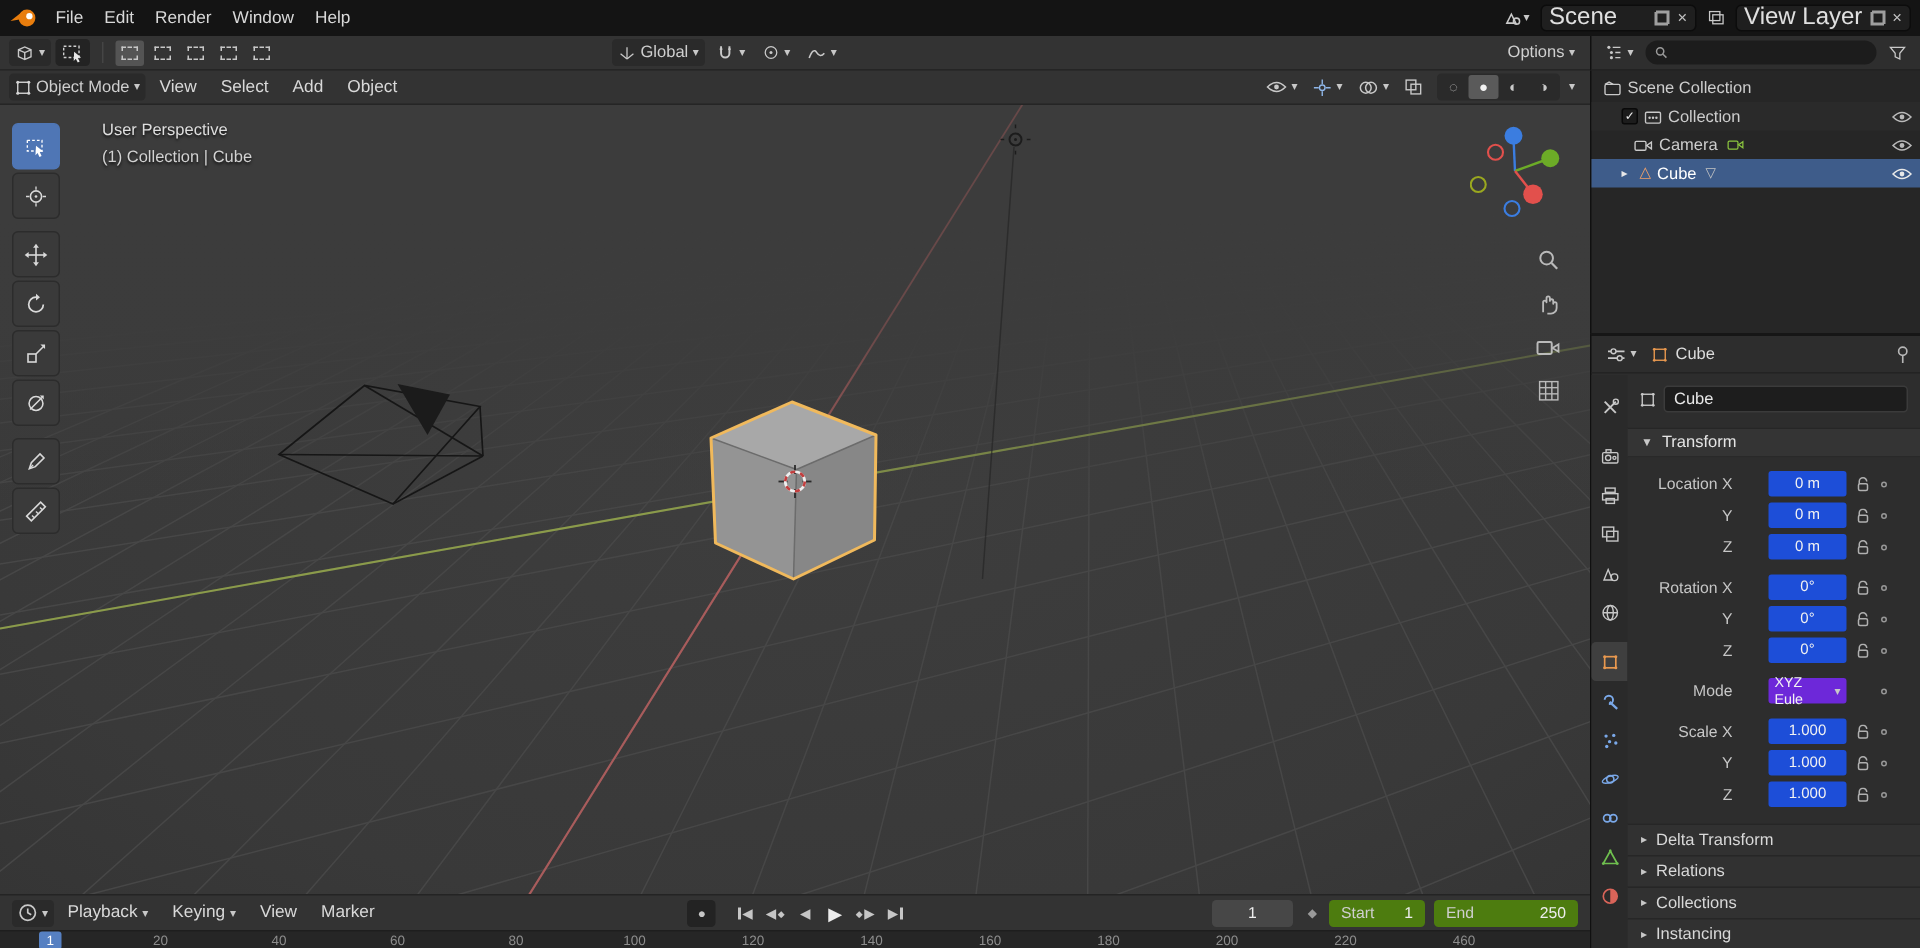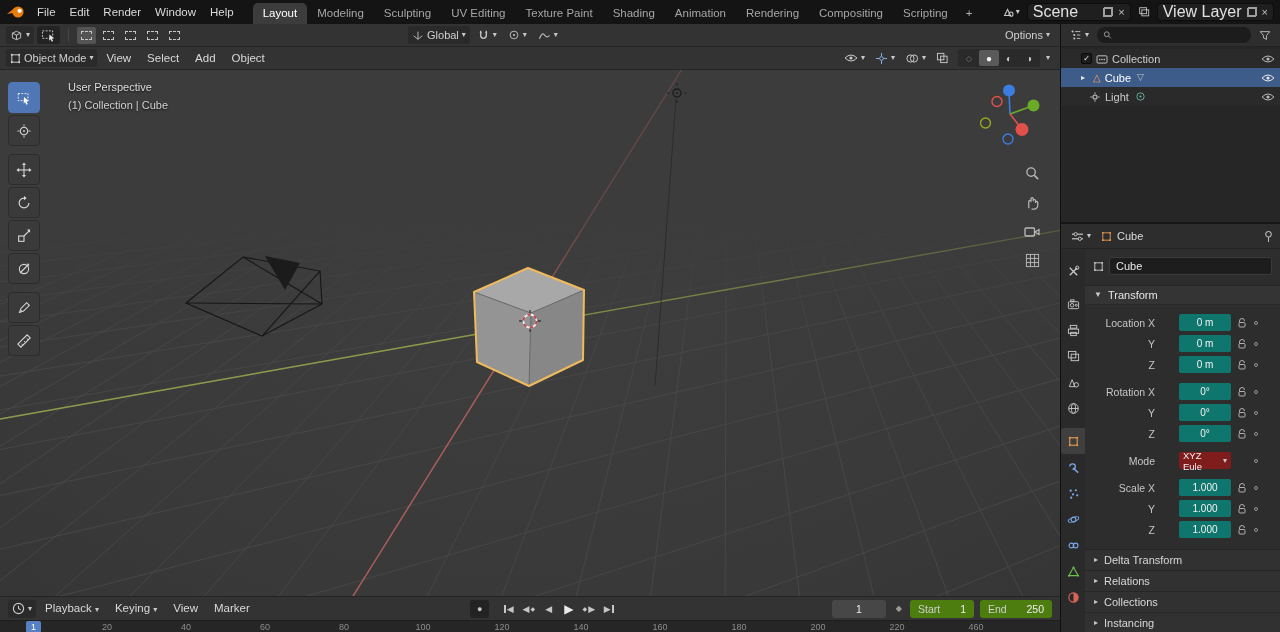--- a/index.html
+++ b/index.html
@@ -72,21 +72,21 @@
     justify-content:center;color:#c6c6c6;font-size:9px;gap:1px}
   .tbtn.play{font-size:12px;color:#ececec}
   .tbtn.chipbg{background:#232323;margin-right:8px}
   .bar{width:2px;height:8px;background:currentColor}
   .tfield{height:18px;background:#4d7c0f;border-radius:3px;display:flex;align-items:center;
     padding:0 8px;color:#ededed;font-size:10.5px;gap:6px}
   .cur-frame{width:54px;justify-content:center;background:#474747;margin-right:8px}
   .range-field .lbl{color:#cfcfcf}
   .range-field .val{margin-left:auto}
   .start-field{width:64px;margin-right:4px}
-  .end-field{width:72px}
+  .end-field{width:96px}
   .keyico{color:#9a9a9a;font-size:8px;margin:0 6px 0 0}
 
   .ruler{position:absolute;left:0;top:620px;width:1060px;height:12px;background:#262626;border-top:1px solid #1e1e1e}
   .tick{position:absolute;top:0;height:12px;line-height:12px;font-size:9px;color:#8d8d8d;transform:translateX(-50%)}
   .playhead{position:absolute;left:26px;top:0;width:15px;height:12px;background:#5680c2;border-radius:2px;
     color:#fff;font-size:9px;display:flex;align-items:center;justify-content:center}
 
   
   .outliner-header{position:absolute;left:1060px;top:24px;width:220px;height:23px;background:#2e2e2e;
     border-bottom:1px solid #222;border-left:1px solid #101010;display:flex;align-items:center;padding:0 5px;gap:4px}
@@ -117,23 +117,23 @@
   .ptab.gapt{margin-top:7px}
   .pcontent{flex:1;padding:4px 6px 0 6px;background:#2d2d2d;overflow:hidden;position:relative}
   .name-row{display:flex;align-items:center;gap:5px;margin:3px 2px 10px 2px}
   .name-input{flex:1;height:18px;background:#1d1d1d;border:1px solid #3b3b3b;border-radius:3px;
     color:#e8e8e8;padding:0 6px;font-size:11px;font-family:"Liberation Sans",sans-serif;outline:none}
   .panel-header{height:20px;display:flex;align-items:center;gap:6px;color:#e4e4e4;margin:0 -6px;
     padding:0 9px;background:#343434;border-top:1px solid #262626;border-bottom:1px solid #292929}
   .trow{display:flex;align-items:center;height:19px;margin:2px 0}
   .trow.blockgap{margin-top:8px}
   .tlabel{width:88px;text-align:right;padding-right:24px;color:#c6c6c6;font-size:10.5px;white-space:nowrap}
-  .tval{width:52px;height:17px;background:#0f766e;border-radius:2px;color:#f2f2f2;font-size:10px;
+  .tval{width:52px;height:17px;background:#1d4ed8;border-radius:2px;color:#f2f2f2;font-size:10px;
     display:flex;align-items:center;justify-content:center}
-  .tval.dd{justify-content:space-between;padding:0 4px;background:#7f1d1d;font-size:9.5px}
+  .tval.dd{justify-content:space-between;padding:0 4px;background:#6d28d9;font-size:9.5px}
   .lockcell{width:16px;display:flex;justify-content:center;margin-left:3px}
   .adot{width:12px;display:flex;justify-content:center}
   .adot i{width:4px;height:4px;border:1px solid #979797;border-radius:50%}
   .csection{height:21px;display:flex;align-items:center;gap:6px;margin:0 -6px;padding:0 9px;
     background:#313131;border-top:1px solid #262626;color:#d8d8d8}
   .csection.first{margin-top:10px}
 </style>
 </head>
 <body>
 
@@ -146,33 +146,20 @@
         <circle cx="13.6" cy="5.8" r="2.1" fill="#fff"></circle>
         <path d="M1 9 L8 3.5 L7 8 Z" fill="#e87d0d"></path>
       </svg>
     </div>
     <span class="menu-item">File</span>
     <span class="menu-item">Edit</span>
     <span class="menu-item">Render</span>
     <span class="menu-item">Window</span>
     <span class="menu-item">Help</span>
 
-    <div class="tabs">
-      <span class="tab active">Layout</span>
-      <span class="tab">Modeling</span>
-      <span class="tab">Sculpting</span>
-      <span class="tab">UV Editing</span>
-      <span class="tab">Texture Paint</span>
-      <span class="tab">Shading</span>
-      <span class="tab">Animation</span>
-      <span class="tab">Rendering</span>
-      <span class="tab">Compositing</span>
-      <span class="tab">Scripting</span>
-      <span class="tab addtab">+</span>
-    </div>
 
     <div class="top-right">
       <span class="mini-ed">
         <svg width="12" height="12" viewBox="0 0 14 14">
           <polygon points="3,11 6.5,4 10,11" fill="none" stroke="#c9c9c9" stroke-width="1.2"></polygon>
           <circle cx="10.5" cy="9.5" r="2.4" fill="none" stroke="#c9c9c9" stroke-width="1.2"></circle>
         </svg>
         <span class="caret">▾</span>
       </span>
       <div class="chip">
@@ -644,65 +631,70 @@
       <input value="" style="">
     </div>
     <span class="hbtn">
       <svg width="12" height="11" viewBox="0 0 14 12">
         <path d="M1.5 1.5 H12.5 L8.8 6 V10.5 L5.2 8.8 V6 Z" fill="none" stroke="#c9c9c9"></path>
       </svg>
     </span>
   </div>
 
   <div class="outliner">
+    <div class="orow">
+      <svg width="12" height="10" viewBox="0 0 13 11">
+        <rect x="1" y="2.5" width="11" height="7.5" rx="1" fill="none" stroke="#c9c9c9"></rect>
+        <path d="M1 2.5 L4 0.8 L7 2.5" fill="none" stroke="#c9c9c9"></path>
+      </svg>
+      <span>Scene Collection</span>
+      <span class="spacer"></span>
+    </div>
     <div class="orow alt indent1">
       <span class="checkbox">✓</span>
       <svg width="12" height="10" viewBox="0 0 13 11">
         <rect x="1" y="2" width="11" height="8" rx="1" fill="none" stroke="#c9c9c9"></rect>
         <circle cx="4" cy="6" r="0.9" fill="#c9c9c9"></circle>
           <circle cx="6.5" cy="6" r="0.9" fill="#c9c9c9"></circle>
           <circle cx="9" cy="6" r="0.9" fill="#c9c9c9"></circle>
       </svg>
       <span>Collection</span>
+      <span class="spacer"></span>
+      <svg width="14" height="10" viewBox="0 0 14 10">
+        <path d="M1 5 Q7 -1 13 5 Q7 11 1 5 Z" fill="none" stroke="#b9b9b9"></path>
+          <circle cx="7" cy="5" r="1.6" fill="#b9b9b9"></circle>
+      </svg>
+    </div>
+    <div class="orow indent2">
+      <svg width="13" height="10" viewBox="0 0 14 11">
+        <rect x="1" y="2.5" width="8" height="6.5" rx="1" fill="none" stroke="#c9c9c9"></rect>
+        <polygon points="9.5,5.5 13,3 13,8" fill="none" stroke="#c9c9c9"></polygon>
+      </svg>
+      <span>Camera</span>
+      <svg width="12" height="9" viewBox="0 0 14 11" style="margin-left:2px">
+        <rect x="1" y="2.5" width="8" height="6.5" rx="1" fill="none" stroke="#8cc63f"></rect>
+        <polygon points="9.5,5.5 13,3 13,8" fill="none" stroke="#8cc63f"></polygon>
+      </svg>
       <span class="spacer"></span>
       <svg width="14" height="10" viewBox="0 0 14 10">
         <path d="M1 5 Q7 -1 13 5 Q7 11 1 5 Z" fill="none" stroke="#b9b9b9"></path>
           <circle cx="7" cy="5" r="1.6" fill="#b9b9b9"></circle>
       </svg>
     </div>
     <div class="orow selected indent1">
       <span class="oc-caret">▸</span>
       <span class="mesh-glyph">△</span>
       <span>Cube</span>
       <span class="badge-glyph" style="margin-left:2px">▽</span>
       <span class="spacer"></span>
       <svg width="14" height="10" viewBox="0 0 14 10">
         <path d="M1 5 Q7 -1 13 5 Q7 11 1 5 Z" fill="none" stroke="#e8e8e8"></path>
           <circle cx="7" cy="5" r="1.6" fill="#e8e8e8"></circle>
       </svg>
     </div>
-    <div class="orow alt indent2">
-      <svg width="12" height="12" viewBox="0 0 14 14">
-        <circle cx="7" cy="7" r="2.4" fill="none" stroke="#c9c9c9" stroke-width="1.2"></circle>
-        <line x1="7" y1="1.5" x2="7" y2="3.5" stroke="#c9c9c9"></line>
-          <line x1="7" y1="10.5" x2="7" y2="12.5" stroke="#c9c9c9"></line>
-        <line x1="1.5" y1="7" x2="3.5" y2="7" stroke="#c9c9c9"></line>
-          <line x1="10.5" y1="7" x2="12.5" y2="7" stroke="#c9c9c9"></line>
-      </svg>
-      <span>Light</span>
-      <svg width="11" height="11" viewBox="0 0 12 12" style="margin-left:2px">
-        <circle cx="6" cy="6" r="4" fill="none" stroke="#67b3a4"></circle>
-          <circle cx="6" cy="6" r="1.2" fill="#67b3a4"></circle>
-      </svg>
-      <span class="spacer"></span>
-      <svg width="14" height="10" viewBox="0 0 14 10">
-        <path d="M1 5 Q7 -1 13 5 Q7 11 1 5 Z" fill="none" stroke="#b9b9b9"></path>
-          <circle cx="7" cy="5" r="1.6" fill="#b9b9b9"></circle>
-      </svg>
-    </div>
   </div>
 
   <div class="props">
     <div class="props-header">
       <span class="hbtn">
         <svg width="13" height="11" viewBox="0 0 14 12">
           <line x1="1" y1="3.5" x2="13" y2="3.5" stroke="#c9c9c9" stroke-width="1.3"></line>
           <line x1="1" y1="8.5" x2="13" y2="8.5" stroke="#c9c9c9" stroke-width="1.3"></line>
           <circle cx="5" cy="3.5" r="1.8" fill="#2d2d2d" stroke="#c9c9c9"></circle>
           <circle cx="9.5" cy="8.5" r="1.8" fill="#2d2d2d" stroke="#c9c9c9"></circle>

